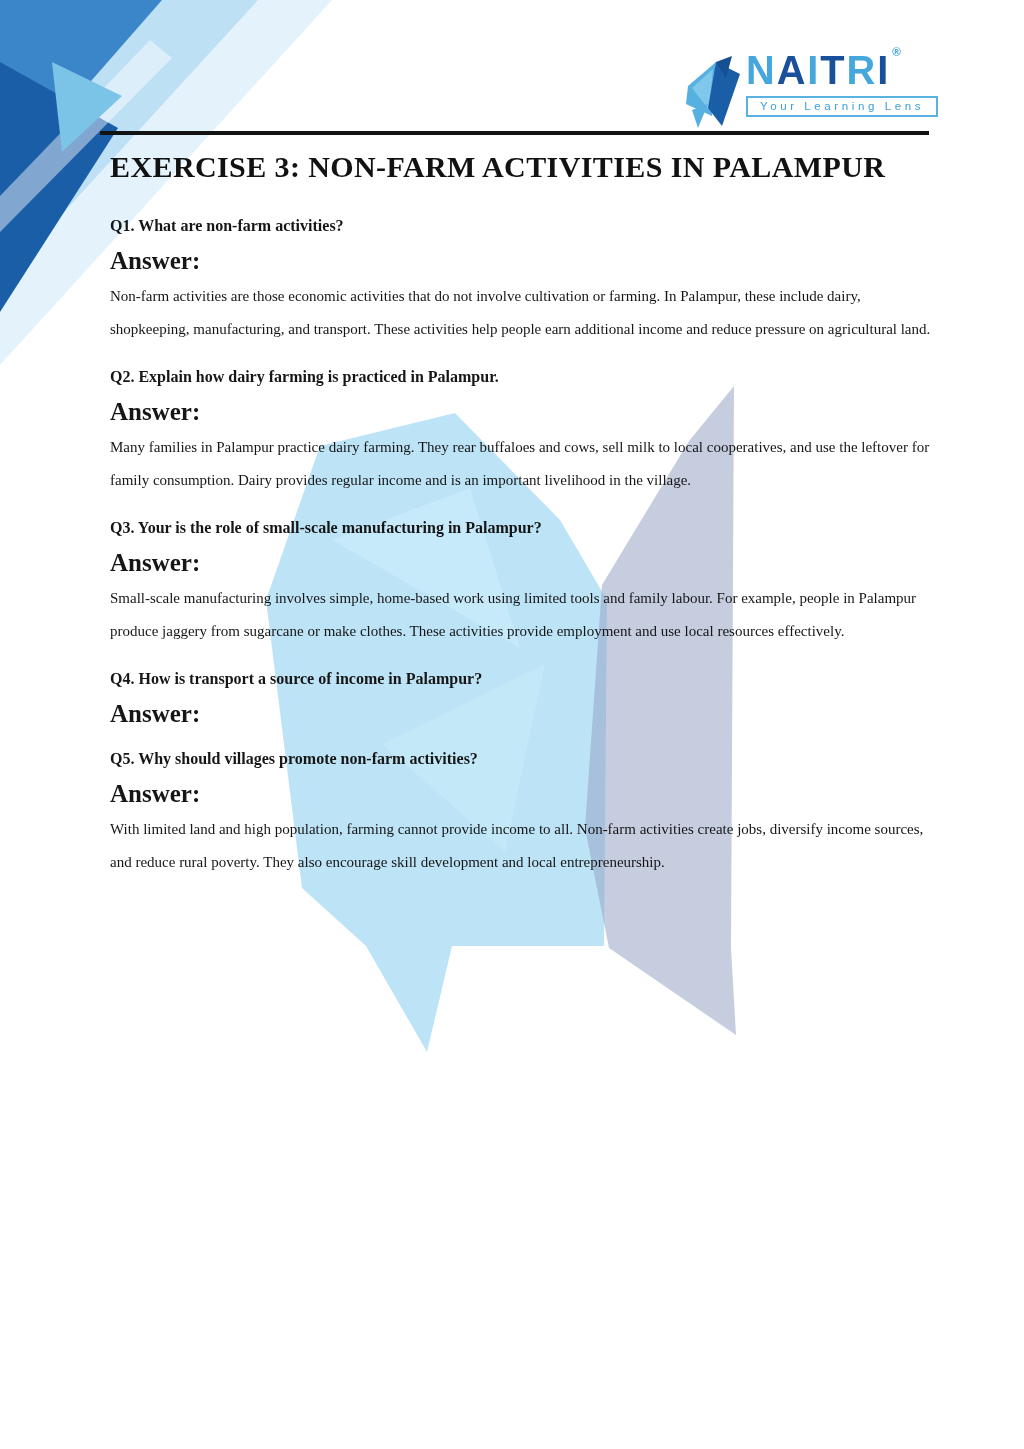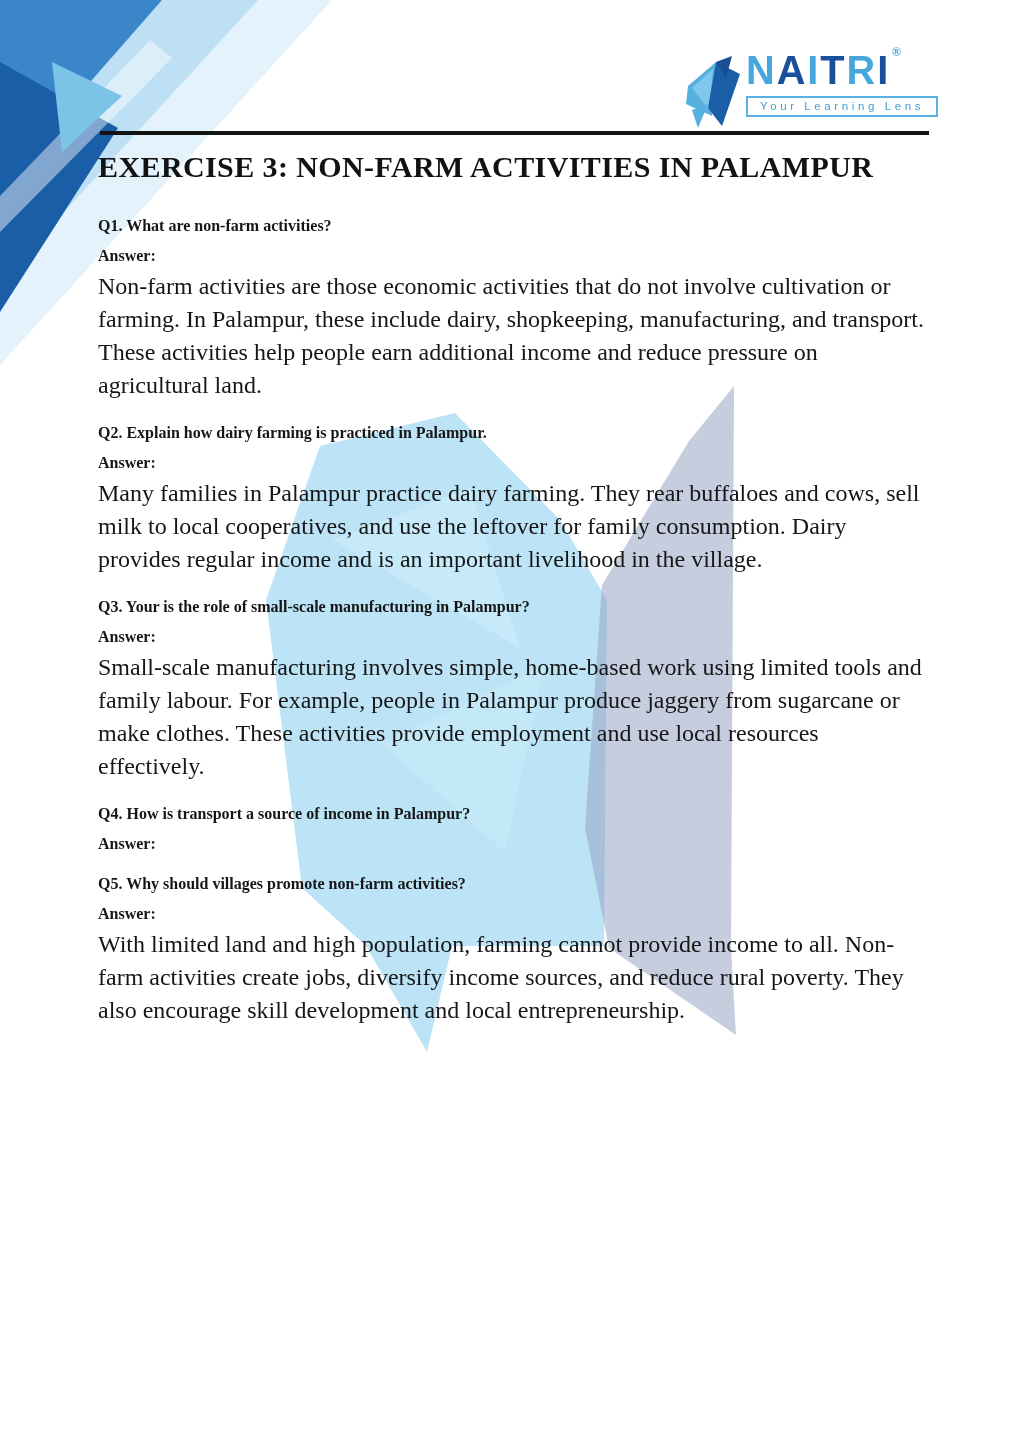--- a/index.html
+++ b/index.html
@@ -22,28 +22,28 @@
   .reg-mark{
     font-family:"Liberation Sans",sans-serif;font-size:12px;color:#45a7dc;
     vertical-align:top;position:relative;top:-4px;left:2px;font-weight:bold;letter-spacing:0;
   }
   .tagline-box{
     margin-top:5px;border:2px solid #5ab2e2;border-radius:0;padding:2px 6px 3px;
     font-family:"Liberation Sans",sans-serif;font-size:11.5px;letter-spacing:3.6px;
     color:#3f9fd6;text-align:center;white-space:nowrap;width:176px;
   }
   
-  .content{position:absolute;left:98px;top:150px;width:826px;z-index:1;color:#161616;}
+  .content{position:absolute;left:110px;top:150px;width:826px;z-index:1;color:#161616;}
   .doc-title{
     font-size:30px;font-weight:bold;margin:0 0 33px 0;letter-spacing:.4px;color:#121212;
   }
   .qa-block{margin-bottom:22px;}
   .question{font-size:16px;font-weight:bold;margin:0 0 12px 0;}
-  .answer-label{font-size:16px;font-weight:bold;margin:0 0 5px 0;}
-  .answer-text{font-size:24px;line-height:33px;margin:0;}
+  .answer-label{font-size:25px;font-weight:bold;margin:0 0 5px 0;}
+  .answer-text{font-size:15px;line-height:33px;margin:0;}
 </style>
 </head>
 <body>
 
 <div class="page">
 
   <svg class="bg-svg" viewBox="0 0 1024 1449" aria-hidden="true">
 
     <g>
       <polygon points="0,0 332,0 0,365" fill="#e3f2fb"></polygon>

